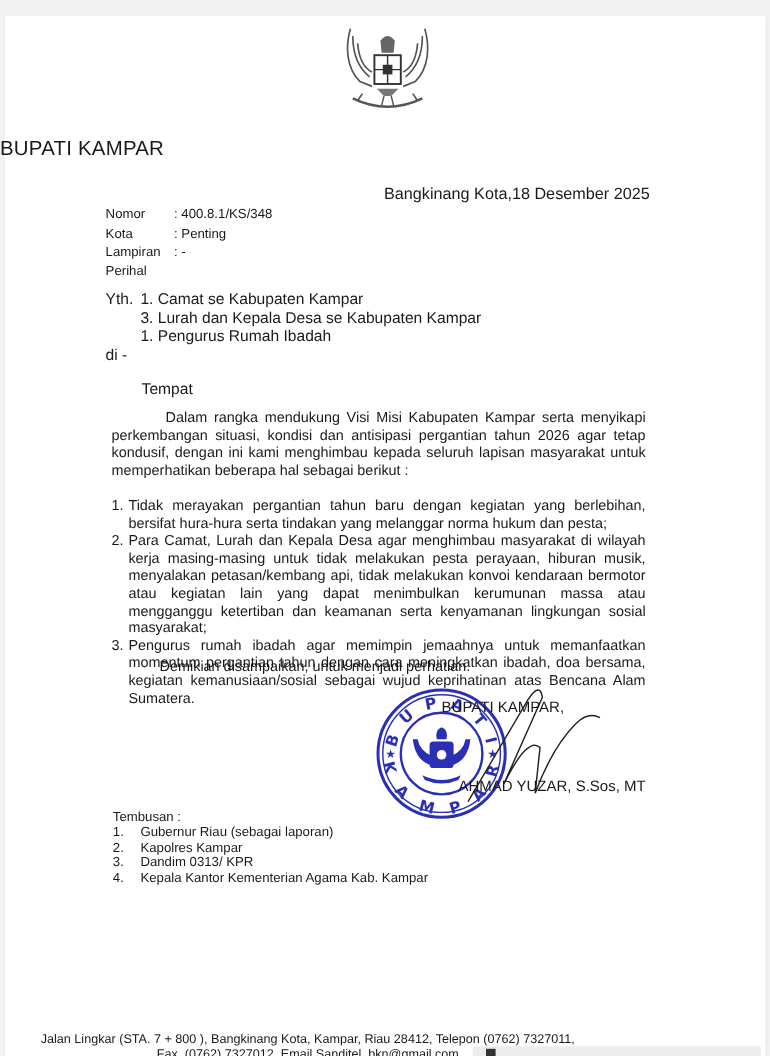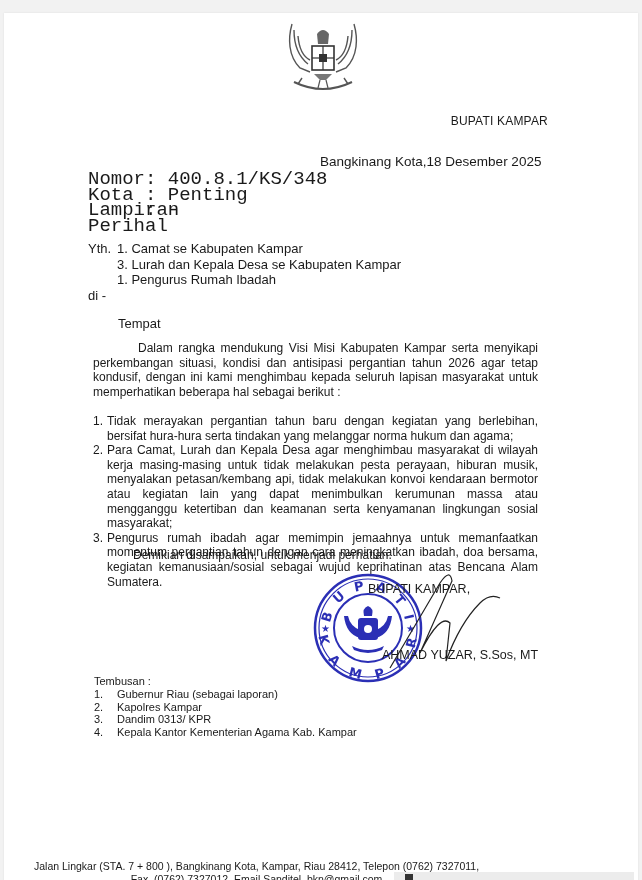--- a/index.html
+++ b/index.html
@@ -10,23 +10,23 @@
       color: #1a1a1a;
     }
     .sheet {
       position: absolute; left: 4px; top: 13px;
       width: 634px; height: 880px;
       background: #ffffff;
       box-shadow: 0 0 2px rgba(0,0,0,0.08);
     }
     .abs { position: absolute; }
     .emblem { left: 284px; top: 18px; width: 78px; height: 86px; }
-    .heading { left: 0; width: 548px; top: 114px; text-align: right; font-size: 12px; letter-spacing: 0.2px; }
+    .heading { left: 0; width: 548px; top: 114px; text-align: left; font-size: 17px; letter-spacing: 0.2px; }
     .place-date { left: 320px; top: 154px; font-size: 13.5px; }
-    .meta { left: 88px; top: 172px; font-size: 19px; line-height: 15.5px; font-family: Liberation Mono, monospace; }
+    .meta { left: 88px; top: 172px; font-size: 11px; line-height: 15.5px; }
     .meta-row { display: flex; }
     .meta-label { width: 57px; }
     .recipients { left: 88px; top: 241px; font-size: 13px; line-height: 15.5px; }
     .rec-row { display: flex; }
     .rec-prefix { width: 29px; }
     .di { left: 88px; top: 288px; font-size: 13px; }
     .tempat { left: 118px; top: 316px; font-size: 13px; }
     .body-text {
       left: 93px; width: 445px; top: 341px; font-size: 12px; line-height: 14.6px; text-align: justify;
       text-align-last: left;
@@ -115,21 +115,21 @@
 <div class="abs di">di -</div>
 <div class="abs tempat">Tempat</div>
 
 <div class="abs body-text">
   <p class="indent">Dalam rangka mendukung Visi Misi Kabupaten Kampar serta menyikapi perkembangan situasi, kondisi dan antisipasi pergantian tahun 2026 agar tetap kondusif, dengan ini kami menghimbau kepada seluruh lapisan masyarakat untuk memperhatikan beberapa hal sebagai berikut :</p>
 </div>
 
 <div class="abs items">
   <div class="item">
     <span class="item-num">1.</span>
-    <span class="item-text">Tidak merayakan pergantian tahun baru dengan kegiatan yang berlebihan, bersifat hura-hura serta tindakan yang melanggar norma hukum dan agama;</span>
+    <span class="item-text">Tidak merayakan pergantian tahun baru dengan kegiatan yang berlebihan, bersifat hura-hura serta tindakan yang melanggar norma hukum dan pesta;</span>
   </div>
   <div class="item">
     <span class="item-num">2.</span>
     <span class="item-text">Para Camat, Lurah dan Kepala Desa agar menghimbau masyarakat di wilayah kerja masing-masing untuk tidak melakukan pesta perayaan, hiburan musik, menyalakan petasan/kembang api, tidak melakukan konvoi kendaraan bermotor atau kegiatan lain yang dapat menimbulkan kerumunan massa atau mengganggu ketertiban dan keamanan serta kenyamanan lingkungan sosial masyarakat;</span>
   </div>
   <div class="item">
     <span class="item-num">3.</span>
     <span class="item-text">Pengurus rumah ibadah agar memimpin jemaahnya untuk memanfaatkan momentum pergantian tahun dengan cara meningkatkan ibadah, doa bersama, kegiatan kemanusiaan/sosial sebagai wujud keprihatinan atas Bencana Alam Sumatera.</span>
   </div>
 </div>

